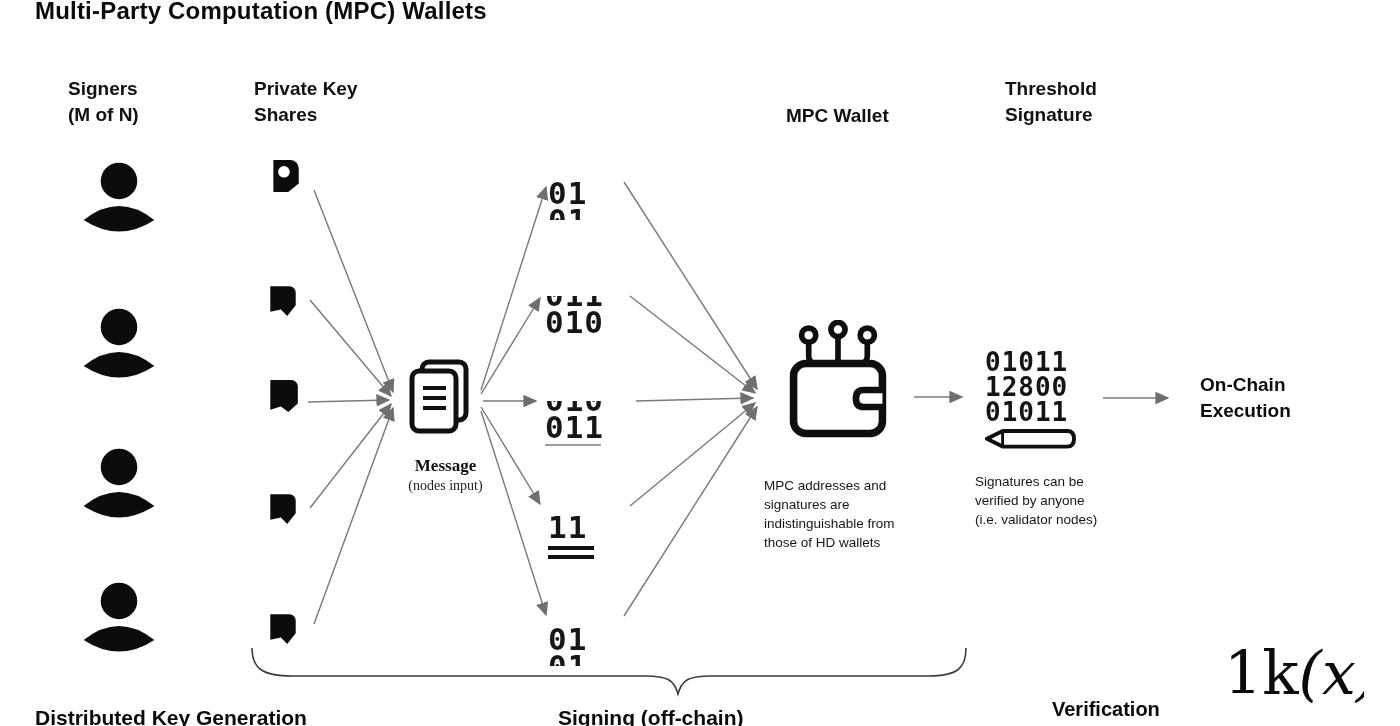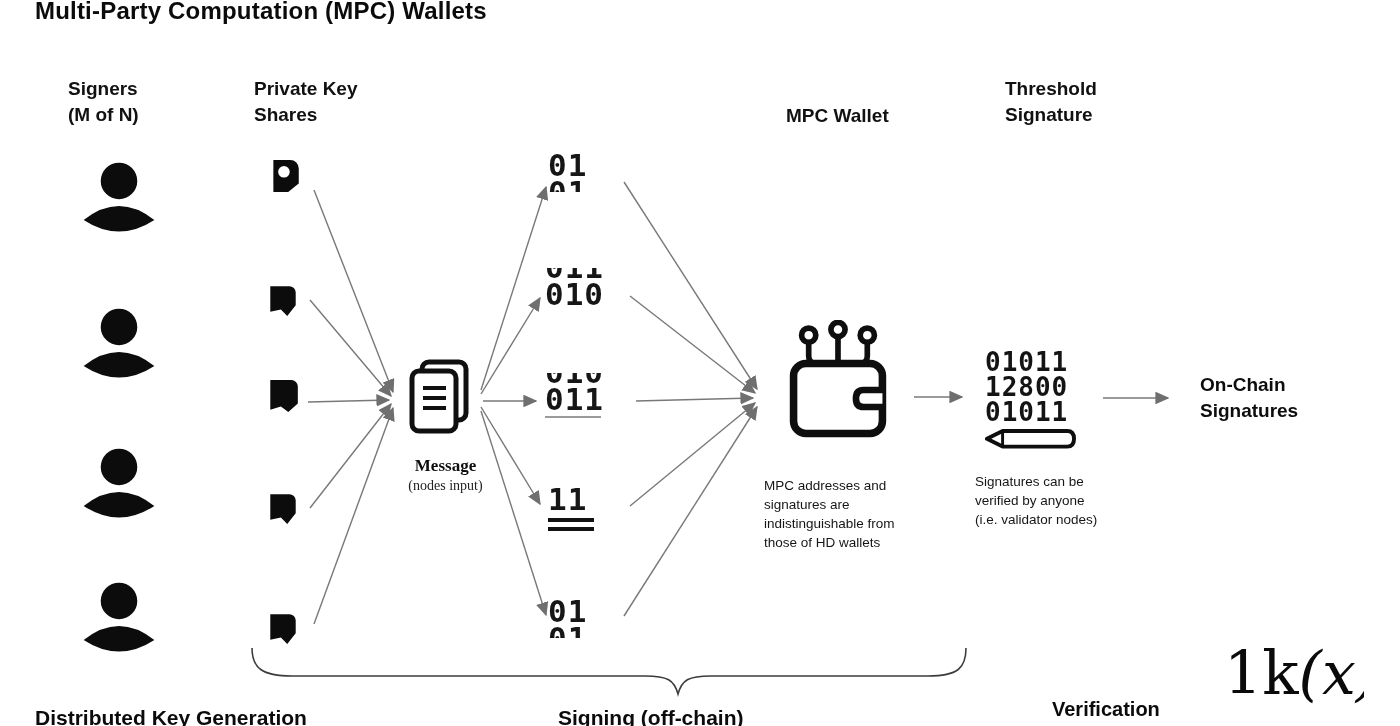--- a/index.html
+++ b/index.html
@@ -29,21 +29,21 @@
   .signer { position:absolute; width:78px; height:92px; }
   .signer svg { width:100%; height:100%; fill:#0c0c0c; }
   .share { position:absolute; width:34px; height:36px; }
   .share svg { width:100%; height:100%; fill:#0c0c0c; }
   .msg-icon { position:absolute; left:406px; top:358px; width:70px; height:80px; }
   .msg-caption { position:absolute; left:368px; top:456px; width:155px; text-align:center;font-family:Liberation Serif, serif; }
   .msg-caption .l1 { font-weight:bold; font-size:17px; color:#0d0d0d; }
   .msg-caption .l2 { font-size:14px; color:#222; margin-top:2px; }
   .mono-frag {
     position:absolute; font-family:"DejaVu Sans Mono", monospace; font-weight:bold;
-    font-size:31px; color:#161616; letter-spacing:1px;
+    font-size:31px; color:#161616; letter-spacing:1px;margin-top:28px;
   }
   .mono-frag .ln { height:27px; line-height:27px; }
   .clip-top  { height:13px; overflow:hidden; }
   .clip-top .inner { display:block; line-height:27px; }
   .clip-bottom { height:13px; overflow:hidden; }
   .clip-bottom .inner { display:block; line-height:27px; margin-top:-14px; }
   .thin-rule { width:56px; border-top:2px solid #9a9a9a; margin-top:3px; }
   .bar { width:46px; height:4px; background:#111; margin-top:5px; }
   .wallet-icon { position:absolute; left:786px; top:320px; width:104px; height:128px; }
   .pencil-icon { position:absolute; left:984px; top:428px; width:94px; height:22px; }
@@ -229,21 +229,21 @@
     <svg viewBox="0 0 96 22" fill="none" stroke="#0e0e0e" stroke-linejoin="round">
       <path d="M3 11 L19 3 H85 Q92 3 92 11 Q92 19 85 19 H19 Z" stroke-width="4"></path>
       <line x1="19" y1="3" x2="19" y2="19" stroke-width="3"></line>
     </svg>
   </div>
   <div class="note" style="left:975px; top:472px; width:175px;">Signatures can be
 verified by anyone
 (i.e. validator nodes)</div>
 
   <div class="bold-label" style="left:1200px; top:372px;">On-Chain
-Signatures</div>
+Execution</div>
 
   <div class="stage" style="left:35px; top:706px;">Distributed Key Generation</div>
   <div class="stage" style="left:558px; top:706px;">Signing (off-chain)</div>
   <div class="stage" style="left:1052px; top:698px; font-size:20px;">Verification</div>
 
   <div class="logo">
     <span>1k</span><span class="sfx">(x)</span>
   </div>
 
 </div>

